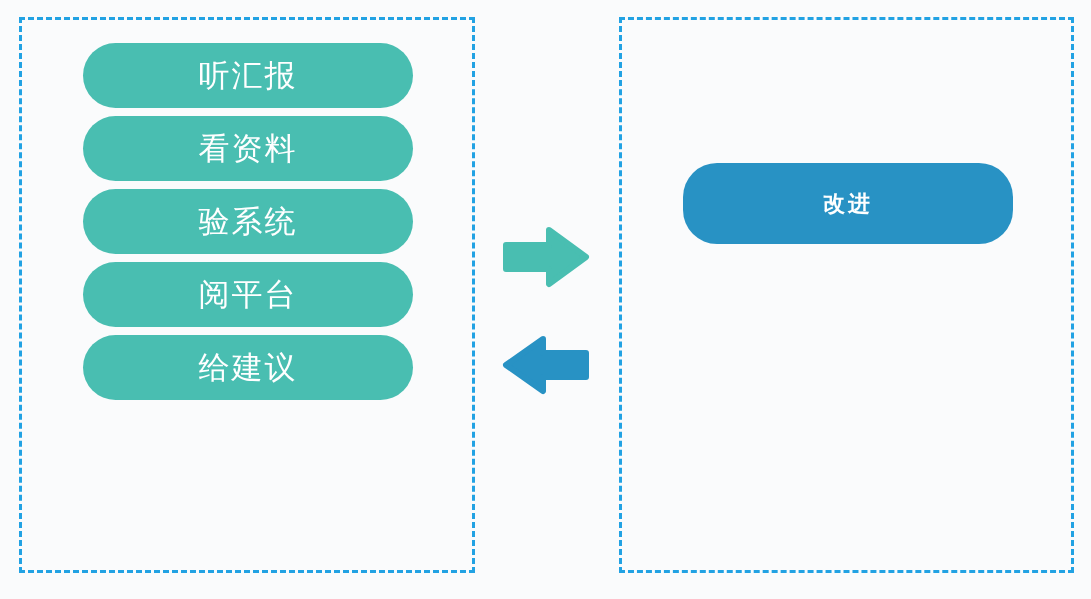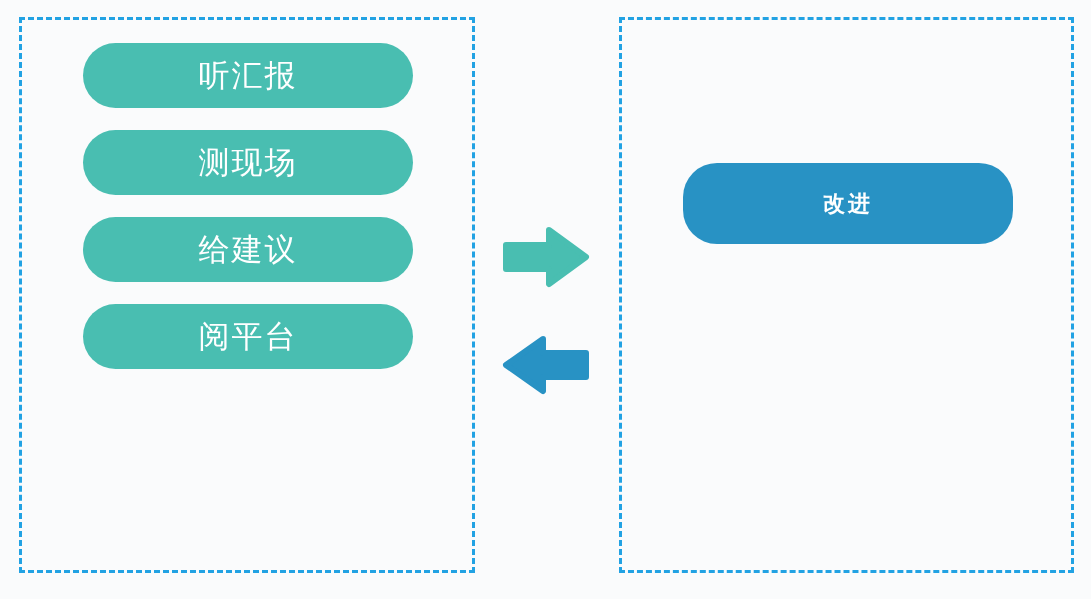--- a/index.html
+++ b/index.html
@@ -39,21 +39,21 @@
   .pill{
     width:330px;
     display:flex;
     align-items:center;
     justify-content:center;
     border-radius:34px;
     color:var(--text);
   }
   .pill-teal{
     height:65px;
-    margin-bottom:22px;
+    margin-bottom:8px;
     background:var(--teal);
     font-size:31px;
     letter-spacing:2px;
     font-weight:400;
   }
   .pill-blue{
     height:81px;
     margin-bottom:20px;
     background:var(--blue);
     font-size:22px;
@@ -70,27 +70,30 @@
 </head>
 <body>
 
 <div class="stage">
 
   <div class="panel panel-left">
     <div class="pill pill-teal">
       <span>听汇报</span>
     </div>
     <div class="pill pill-teal">
-      <span>测现场</span>
+      <span>看资料</span>
+    </div>
+    <div class="pill pill-teal">
+      <span>验系统</span>
+    </div>
+    <div class="pill pill-teal">
+      <span>阅平台</span>
     </div>
     <div class="pill pill-teal">
       <span>给建议</span>
-    </div>
-    <div class="pill pill-teal">
-      <span>阅平台</span>
     </div>
   </div>
 
   <div class="arrow arrow-right">
     <svg width="88" height="66" viewBox="0 0 88 66" aria-hidden="true">
       <polygon points="4,21 47,21 47,6 84,33 47,60 47,45 4,45" fill="#49beb1" stroke="#49beb1" stroke-width="6" stroke-linejoin="round" stroke-linecap="round"></polygon>
     </svg>
   </div>
   <div class="arrow arrow-left">
     <svg width="89" height="62" viewBox="0 0 89 62" aria-hidden="true">

